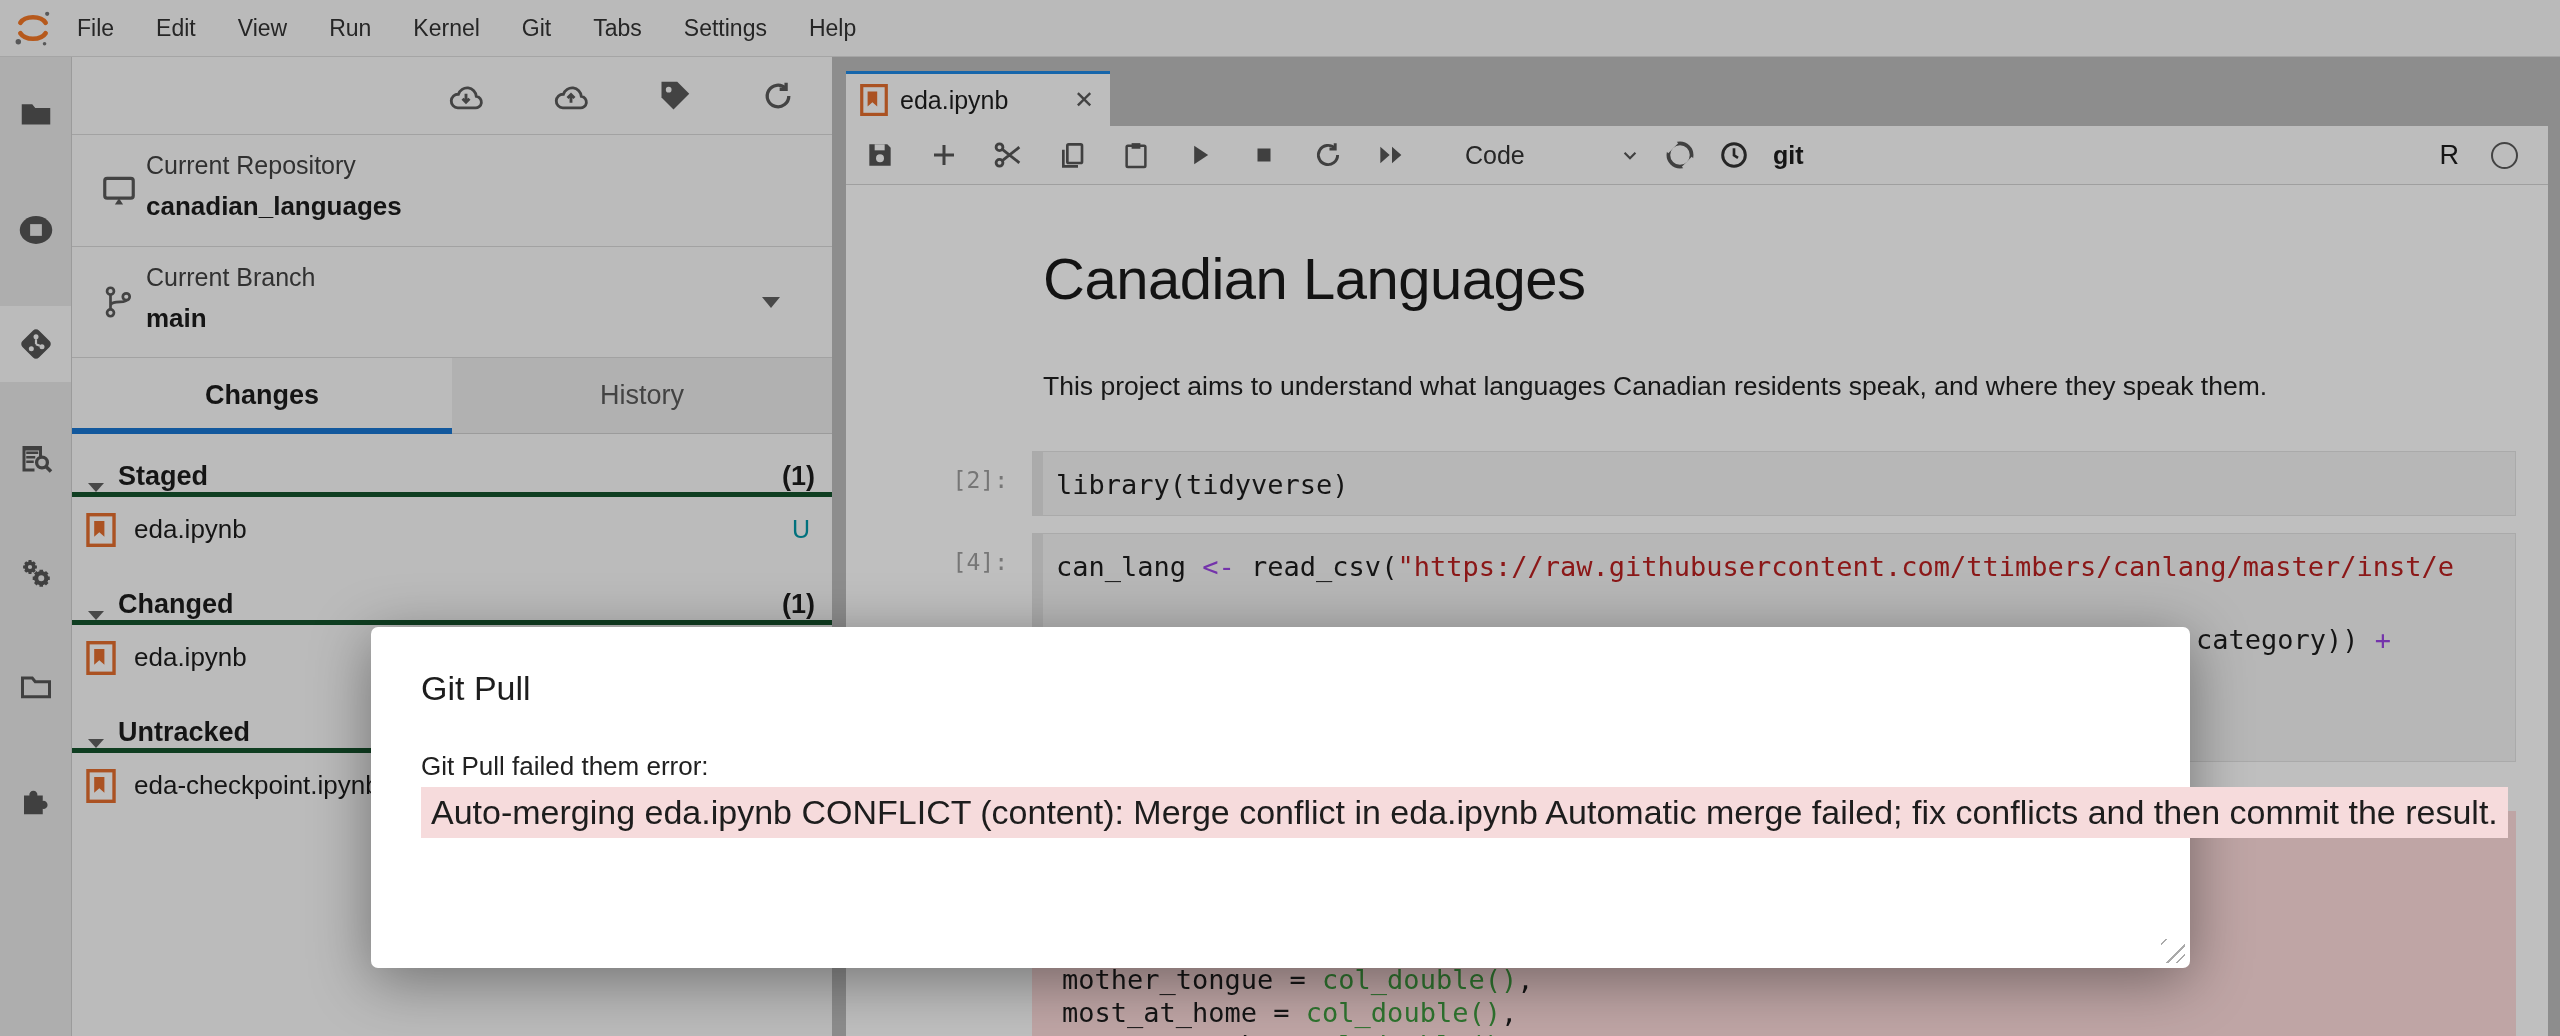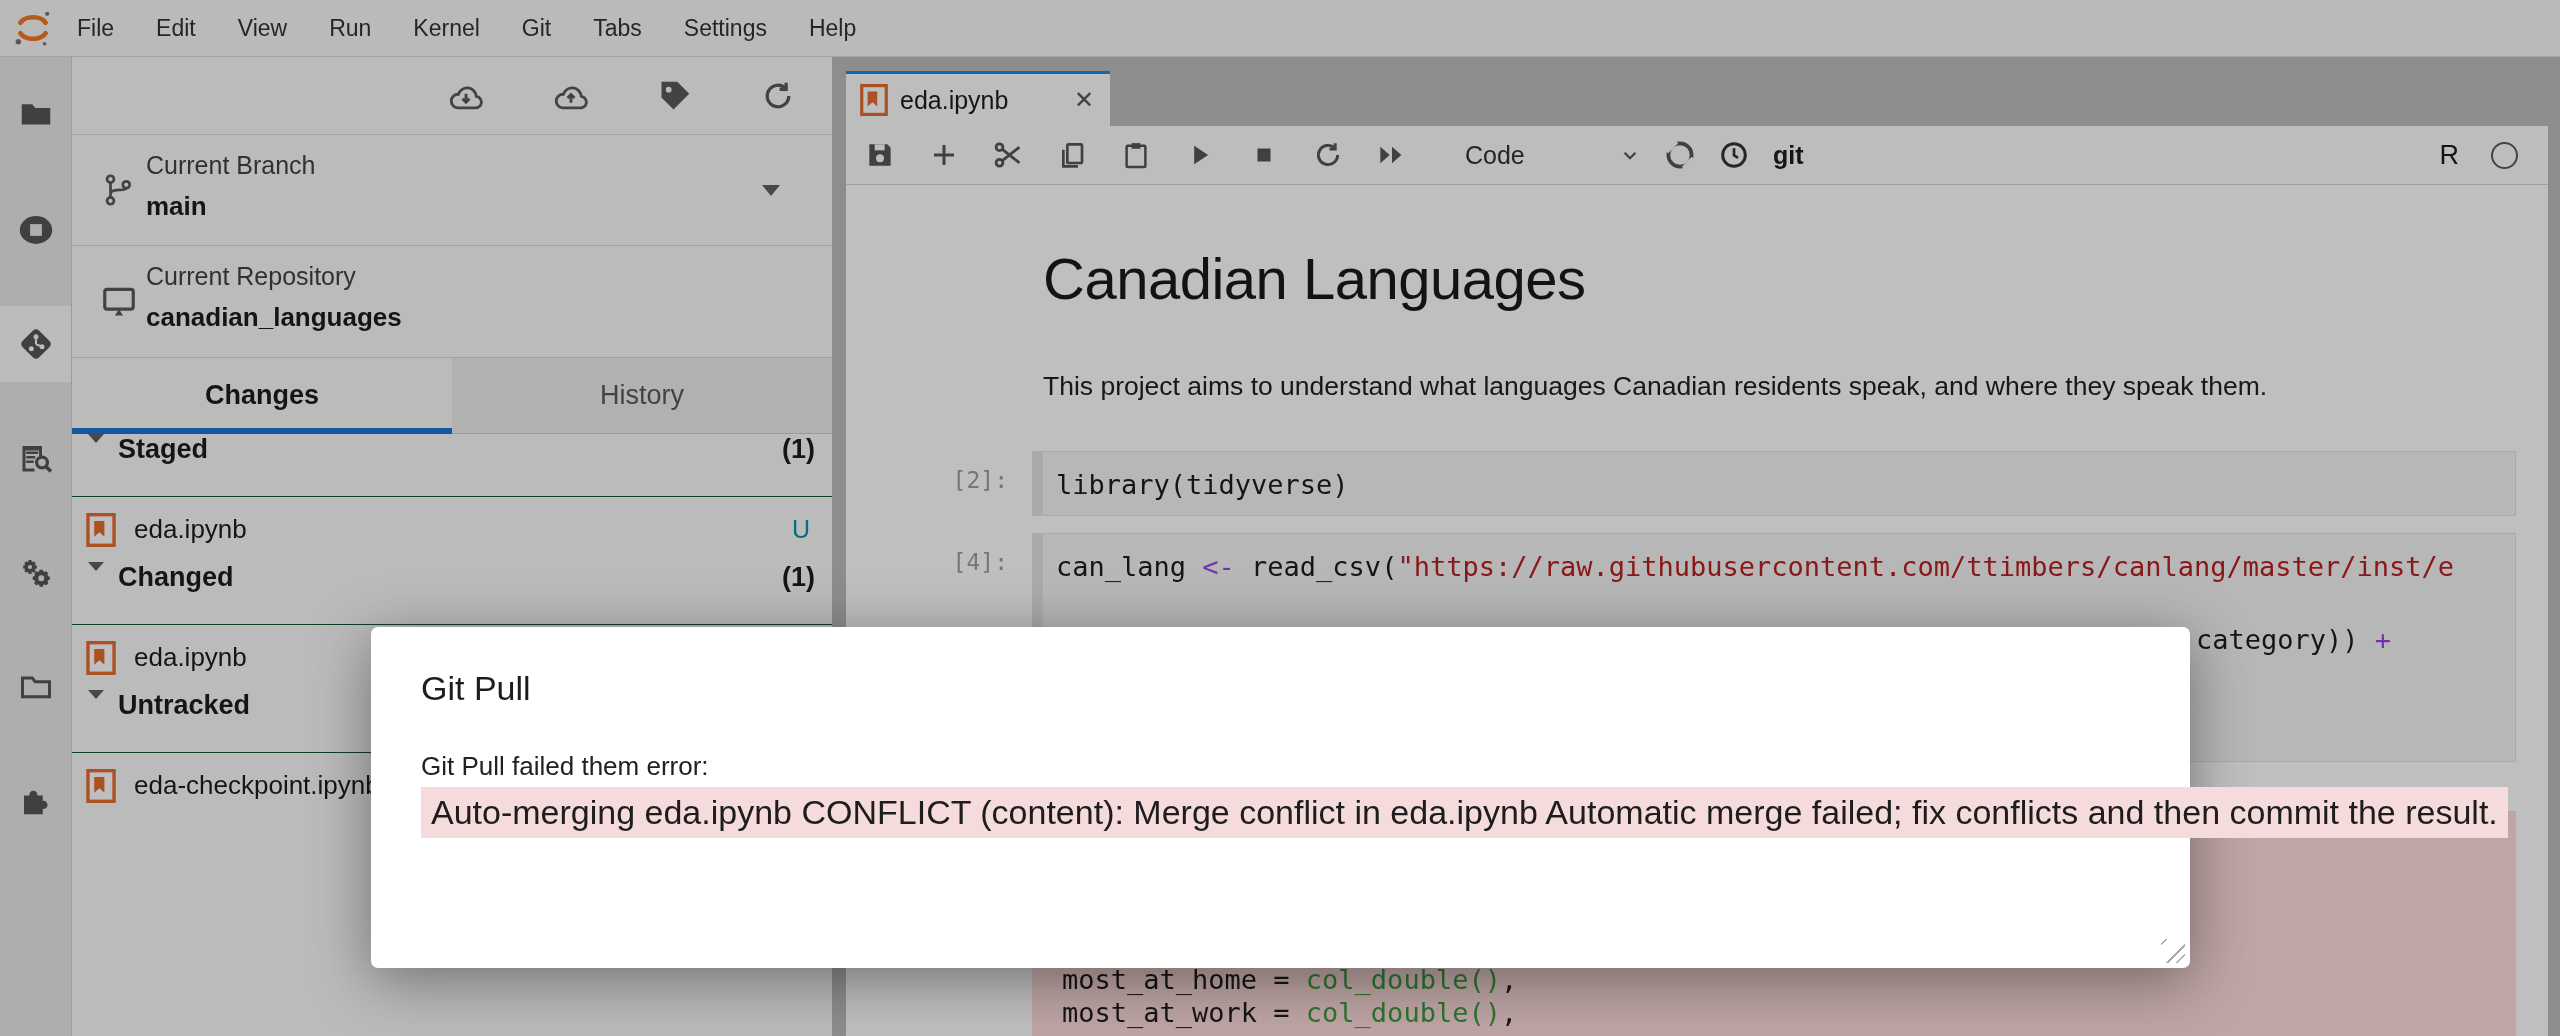--- a/index.html
+++ b/index.html
@@ -30,21 +30,21 @@
   .gp-block .blk-icon{position:absolute;left:28px;top:50%;margin-top:-19px;}
   .blk-label{position:absolute;left:74px;top:16px;font-size:25px;color:#424242;}
   .blk-value{position:absolute;left:74px;top:56px;font-size:26px;font-weight:700;color:#1d1d1d;}
   .branch-caret{position:absolute;right:52px;top:50%;margin-top:-5px;width:0;height:0;
                 border-left:9px solid transparent;border-right:9px solid transparent;border-top:11px solid #616161;}
   .gp-tabs{height:76px;display:flex;flex:none;border-bottom:1px solid #cfcfcf;box-sizing:border-box;}
   .gp-tab{width:50%;display:flex;align-items:center;justify-content:center;font-size:27px;position:relative;}
   .gp-tab.sel{background:#fafafa;font-weight:700;color:#1d1d1d;}
   .gp-tab.unsel{background:#ececec;color:#5a5a5a;}
   .gp-tab.sel::after{content:"";position:absolute;left:0;right:0;bottom:-1px;height:6px;background:#1976d2;}
-  .sec-hdr{height:63px;display:flex;align-items:flex-start;border-bottom:1px solid #14532d;
+  .sec-hdr{height:63px;display:flex;align-items:flex-end;border-bottom:5px solid #14532d;
            font-weight:700;font-size:27px;color:#1d1d1d;flex:none;box-sizing:border-box;}
   .sec-hdr .tri{width:0;height:0;border-left:8px solid transparent;border-right:8px solid transparent;
                 border-top:9px solid #616161;margin:0 14px 0 16px;}
   .sec-count{margin-left:auto;padding-right:17px;font-weight:700;}
   .file-row{height:65px;display:flex;align-items:center;font-size:26px;color:#1d1d1d;flex:none;}
   .file-row .nbicon{margin:0 18px 0 14px;flex:none;}
   .file-status{margin-left:auto;padding-right:22px;font-size:25px;color:#0097a7;}
 
   .dockgap{width:14px;background:#bdbdbd;flex:none;}
 
@@ -204,43 +204,43 @@
           </svg>
         </span>
         <span>
           <svg width="36" height="36" viewBox="0 0 24 24">
             <path d="M19.2 12 a7.2 7.2 0 1 1 -2.1-5.1" fill="none" stroke="#5a5a5a" stroke-width="2.2"></path>
             <path d="M17.4 3.2 v4.3 h-4.3" fill="none" stroke="#5a5a5a" stroke-width="2.2"></path>
           </svg>
         </span>
       </div>
 
+      <div class="gp-block gp-repo">
+        <span class="blk-icon">
+          <svg width="38" height="38" viewBox="0 0 24 24">
+            <rect x="3" y="4" width="18" height="12.5" rx="1.5" fill="none" stroke="#5a5a5a" stroke-width="2"></rect>
+            <path d="M12 16.5 l-2.6 4 h5.2 z" fill="#5a5a5a"></path>
+          </svg>
+        </span>
+        <div class="blk-label">Current Repository</div>
+        <div class="blk-value">canadian_languages</div>
+      </div>
+
       <div class="gp-block gp-branch">
         <span class="blk-icon">
           <svg width="36" height="38" viewBox="0 0 24 24">
             <circle cx="7" cy="4.8" r="2.3" fill="none" stroke="#5a5a5a" stroke-width="1.8"></circle>
             <circle cx="7" cy="19.2" r="2.3" fill="none" stroke="#5a5a5a" stroke-width="1.8"></circle>
             <circle cx="17.5" cy="8.5" r="2.3" fill="none" stroke="#5a5a5a" stroke-width="1.8"></circle>
             <path d="M7 7.1 v9.8 M7 14.5 c0-4.2 10.5-1.5 10.5-3.7" fill="none" stroke="#5a5a5a" stroke-width="1.8"></path>
           </svg>
         </span>
         <div class="blk-label">Current Branch</div>
         <div class="blk-value">main</div>
         <span class="branch-caret"></span>
-      </div>
-
-      <div class="gp-block gp-repo">
-        <span class="blk-icon">
-          <svg width="38" height="38" viewBox="0 0 24 24">
-            <rect x="3" y="4" width="18" height="12.5" rx="1.5" fill="none" stroke="#5a5a5a" stroke-width="2"></rect>
-            <path d="M12 16.5 l-2.6 4 h5.2 z" fill="#5a5a5a"></path>
-          </svg>
-        </span>
-        <div class="blk-label">Current Repository</div>
-        <div class="blk-value">canadian_languages</div>
       </div>
 
       <div class="gp-tabs">
         <div class="gp-tab sel">
             <span>Changes</span>
           </div>
         <div class="gp-tab unsel">
             <span>History</span>
           </div>
       </div>
@@ -401,20 +401,21 @@
           <div class="cellbox">
             <div class="codeline line1"><span class="tok-plain">can_lang </span><span class="tok-op">&lt;-</span><span class="tok-plain"> read_csv(</span><span class="tok-str">"https://raw.githubusercontent.com/ttimbers/canlang/master/inst/e</span></div>
             <div class="codeline fragline"><span class="tok-plain">category)) </span><span class="tok-op">+</span></div>
           </div>
         </div>
 
         <div class="cellrow rowout">
           <div class="prompt"></div>
           <div class="outbox">
             <div class="outlines">
+              <div class="codeline"><span class="tok-plain">mother_tongue = </span><span class="tok-green">col_double()</span><span class="tok-plain">,</span></div>
               <div class="codeline"><span class="tok-plain">most_at_home = </span><span class="tok-green">col_double()</span><span class="tok-plain">,</span></div>
               <div class="codeline"><span class="tok-plain">most_at_work = </span><span class="tok-green">col_double()</span><span class="tok-plain">,</span></div>
             </div>
           </div>
         </div>
       </div>
     </div>
   </div>
 
   <div class="overlay"></div>

